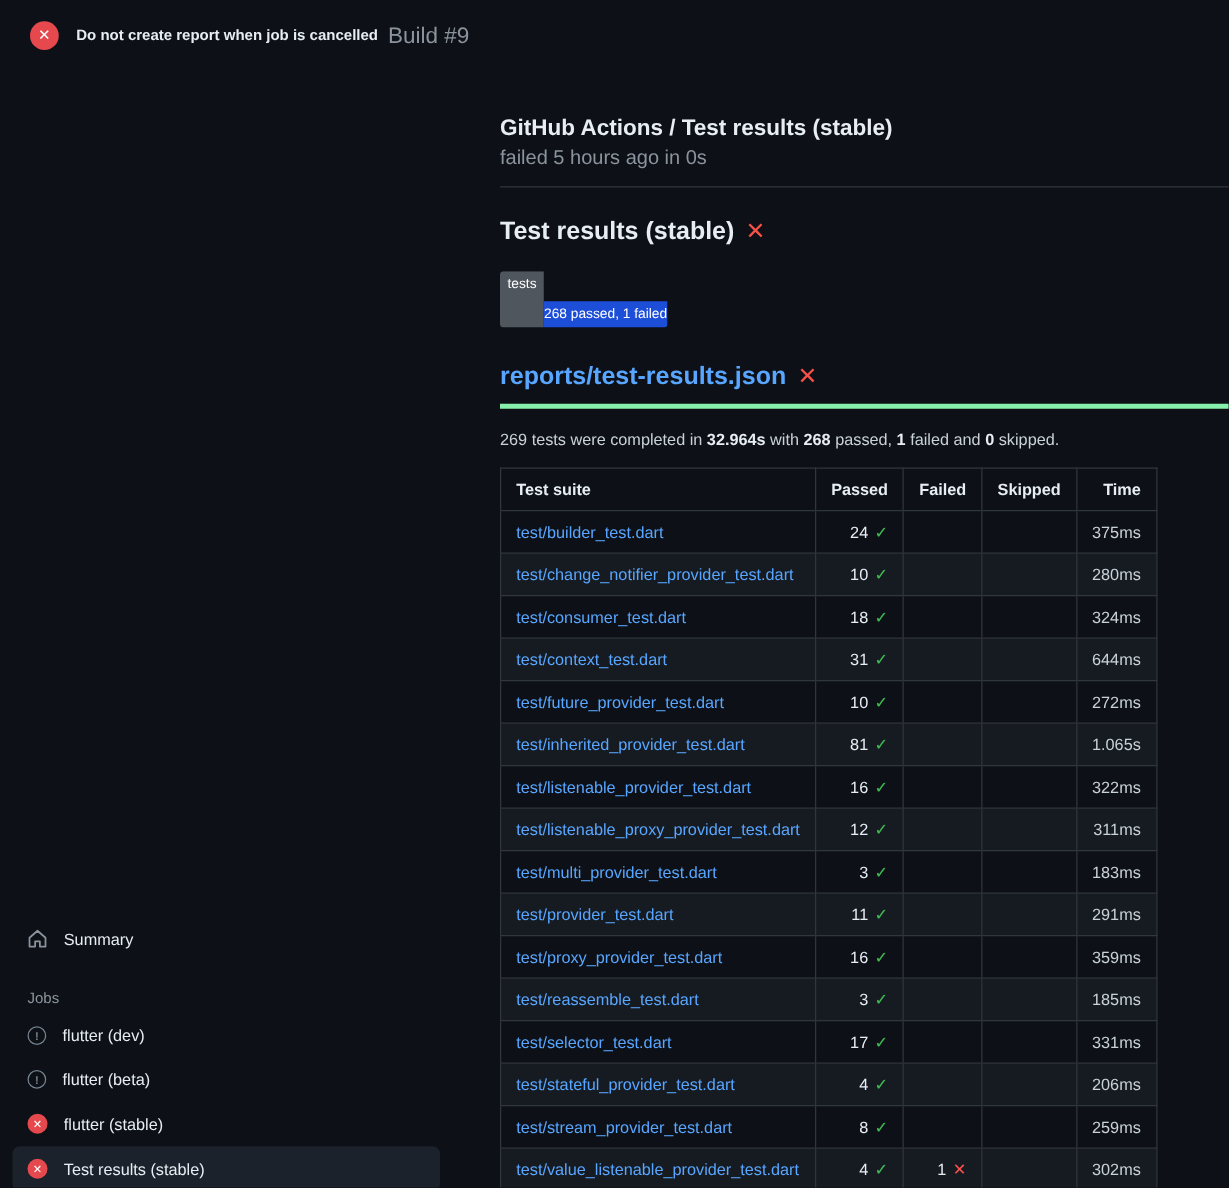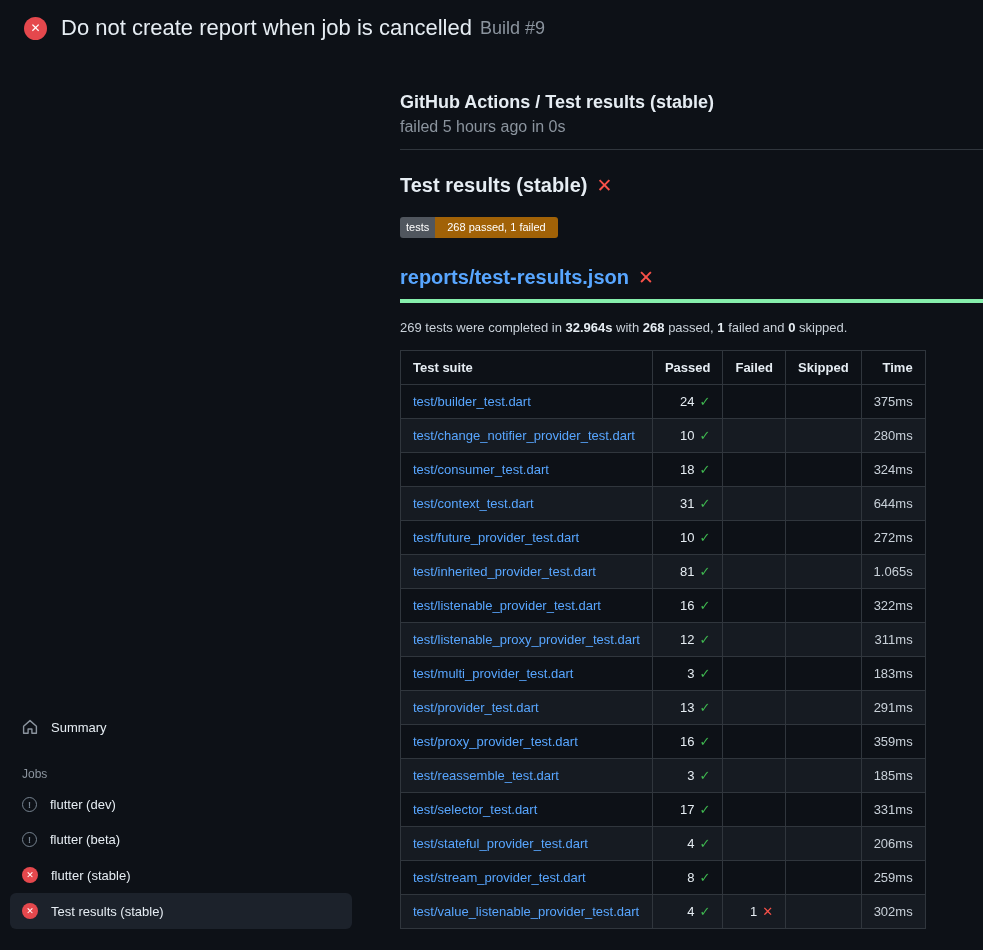--- a/index.html
+++ b/index.html
@@ -28,21 +28,21 @@
     height:56px;display:flex;align-items:center;gap:14px;
     padding:0 24px;
   }
   .x-circle{
     display:inline-flex;align-items:center;justify-content:center;
     border-radius:50%;background:var(--danger-fill);color:#fff;
     font-weight:700;flex:0 0 auto;
   }
   .x-circle.lg{width:23px;height:23px;font-size:12px;}
   .x-circle.sm{width:16px;height:16px;font-size:9px;}
-  .header-title{font-size:22px;font-weight:400;color:var(--text);}
+  .header-title{font-size:12px;font-weight:700;color:var(--text);}
   .header-build{font-size:18px;font-weight:400;color:var(--muted);margin-left:-6px;}
   
   .page{display:flex;align-items:flex-end;}
   .sidebar{width:362px;flex:0 0 auto;padding:20px 10px 0 10px;}
   .content{flex:1;padding:36px 0 0 38px;min-width:0;}
   
   .side-item{
     display:flex;align-items:center;gap:13px;
     padding:10px 12px;border-radius:6px;cursor:pointer;
     font-size:13px;color:var(--text);
@@ -63,21 +63,21 @@
   .breadcrumb{font-size:18px;font-weight:700;color:var(--text);}
   .status-line{margin-top:5px;font-size:16px;color:var(--muted);}
   .divider{border-bottom:1px solid var(--border);margin-top:13px;}
   .section-title{
     margin-top:24px;font-size:20px;font-weight:700;color:var(--text);
     display:flex;align-items:center;
   }
   .fail-x{color:var(--danger);font-weight:700;margin-left:9px;font-size:0.95em;}
   .badge{display:inline-flex;margin-top:20px;font-size:11px;line-height:1;border-radius:3px;overflow:hidden;}
   .badge-left{background:#50565e;color:#fff;padding:5px 6px;}
-  .badge-right{background:#a16207;color:#fff;padding:5px 12px;}
+  .badge-right{background:#1d4ed8;color:#fff;padding:5px 0;margin-top:24px;}
   .report-title{
     margin-top:28px;padding-bottom:10px;border-bottom:4px solid #86efac;
     font-size:20px;font-weight:700;color:var(--link);
     display:flex;align-items:center;
   }
   .report-title .title-text{cursor:pointer;}
   .summary-text{margin-top:17px;font-size:13px;color:#c9d1d9;}
   .summary-text b{color:var(--text);}
   
   table.results{
@@ -236,21 +236,21 @@
           </tr>
           <tr>
             <td class="col-suite"><a class="suite-link" href="#">test/multi_provider_test.dart</a></td>
             <td class="col-num"><span class="num">3</span><span class="check">✓</span></td>
             <td class="col-num"></td>
             <td class="col-num"></td>
             <td class="col-num time">183ms</td>
           </tr>
           <tr>
             <td class="col-suite"><a class="suite-link" href="#">test/provider_test.dart</a></td>
-            <td class="col-num"><span class="num">13</span><span class="check">✓</span></td>
+            <td class="col-num"><span class="num">11</span><span class="check">✓</span></td>
             <td class="col-num"></td>
             <td class="col-num"></td>
             <td class="col-num time">291ms</td>
           </tr>
           <tr>
             <td class="col-suite"><a class="suite-link" href="#">test/proxy_provider_test.dart</a></td>
             <td class="col-num"><span class="num">16</span><span class="check">✓</span></td>
             <td class="col-num"></td>
             <td class="col-num"></td>
             <td class="col-num time">359ms</td>

